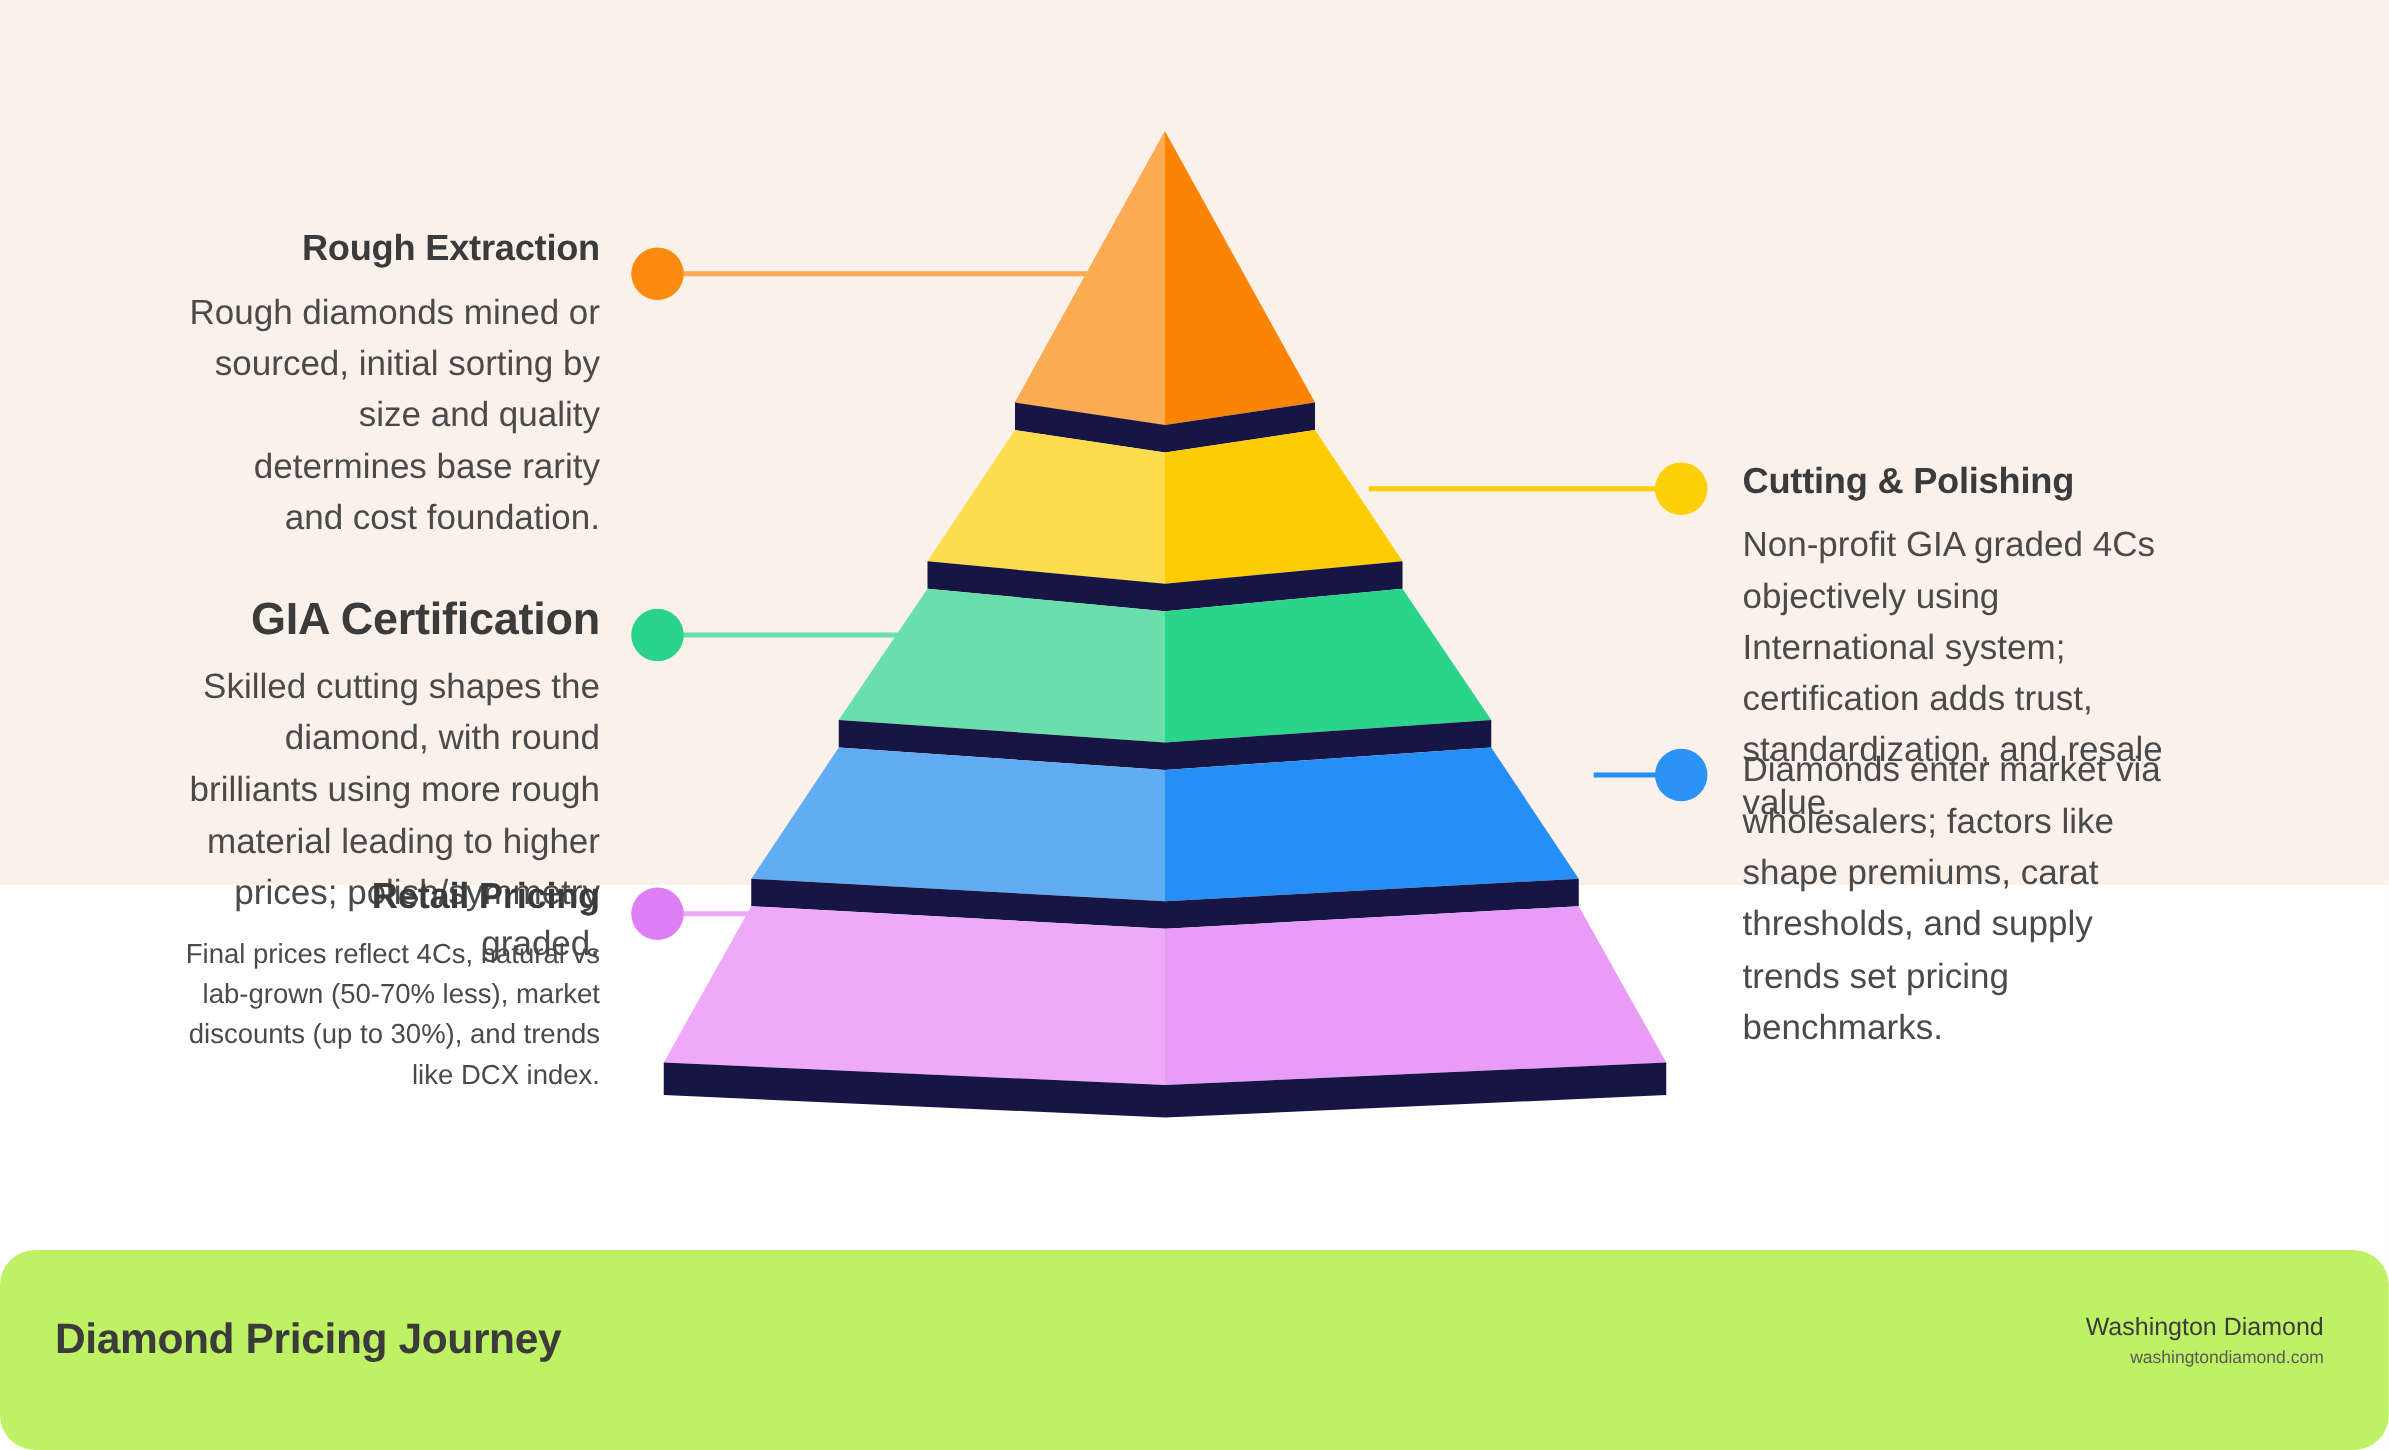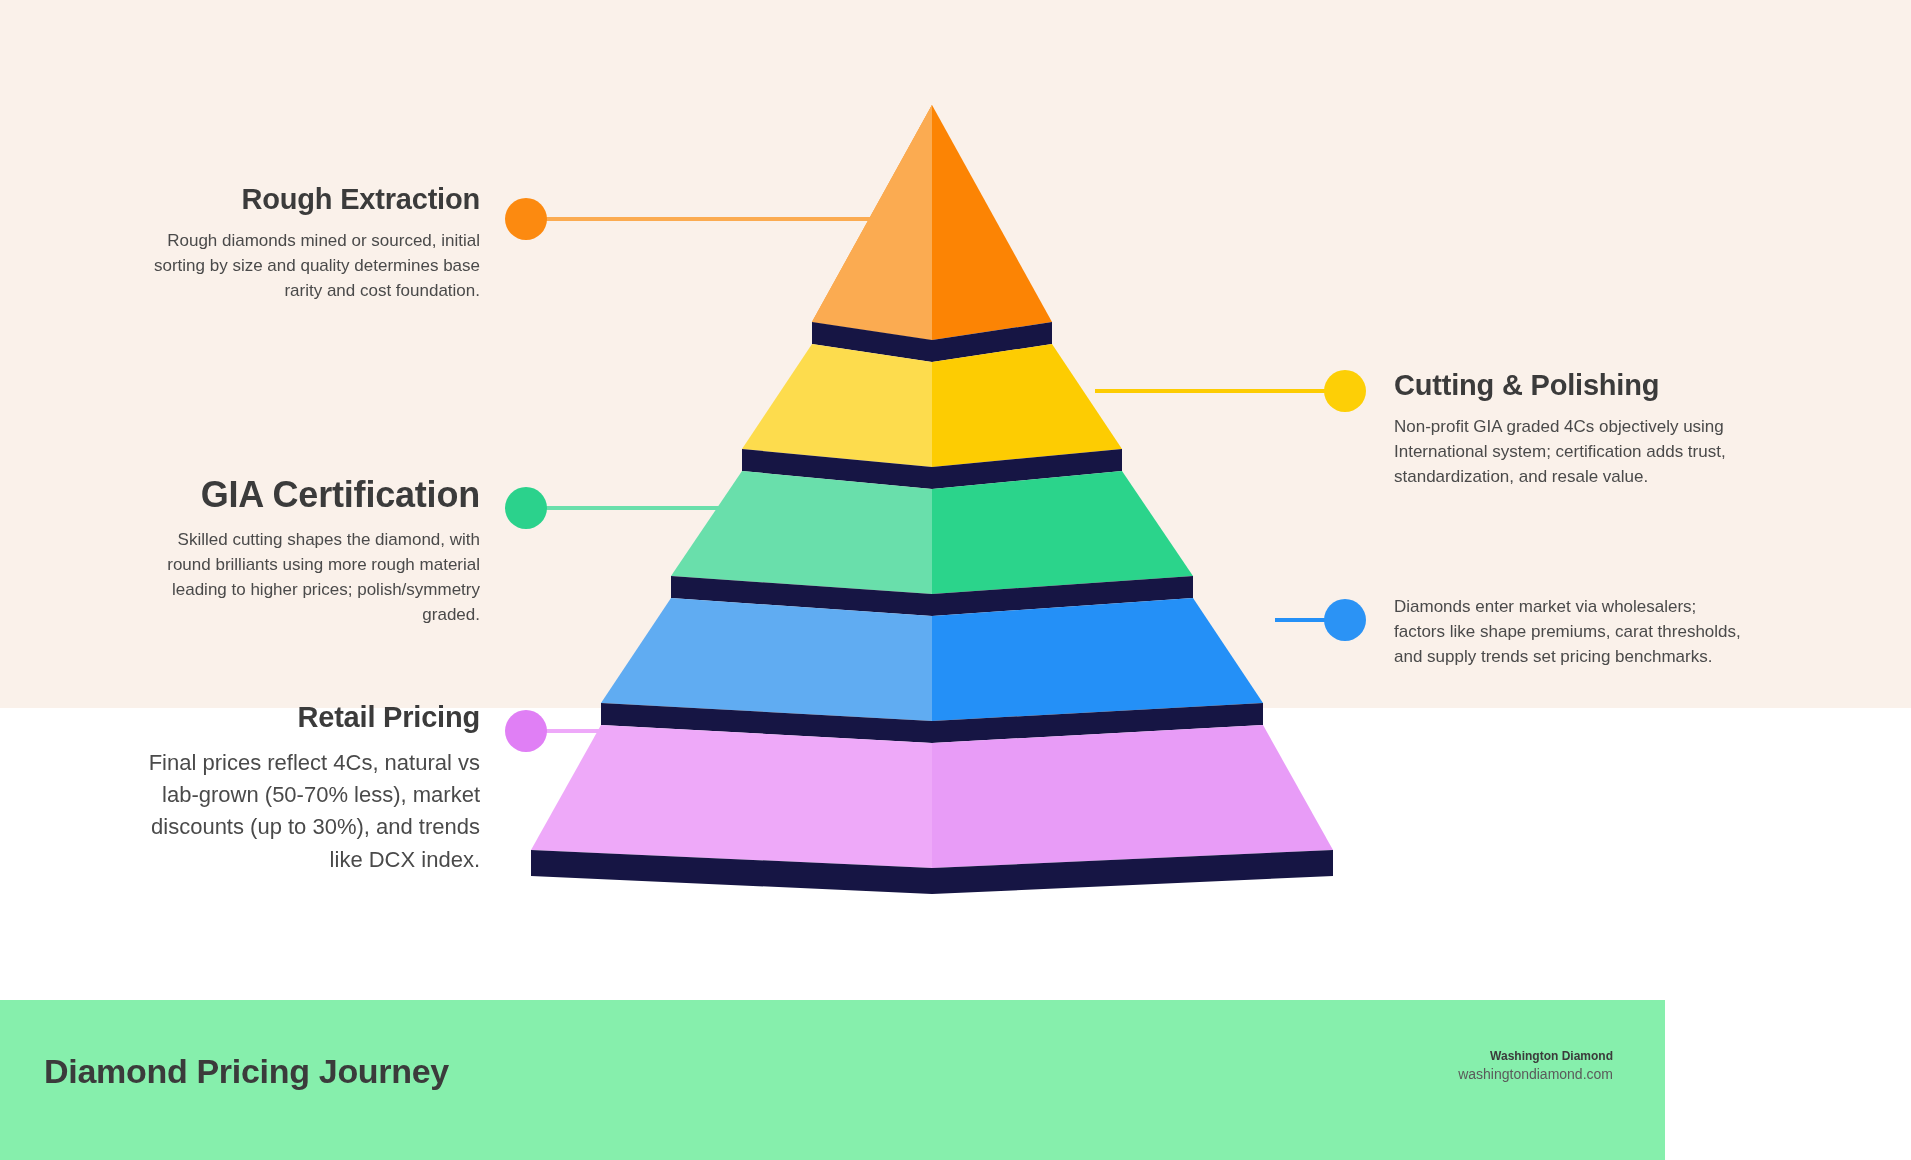--- a/index.html
+++ b/index.html
@@ -23,23 +23,24 @@
   #canvas-area {
     position: absolute;
     left: 0; top: 0;
     width: 1911px;
     height: 708px;
     background: #faf1ea;
   }
   #footer {
     position: absolute;
     left: 0; top: 1000px;
-    width: 1665px;
+    width: 1911px;
     height: 160px;
-    background: #86efac;
+    background: #bef264;
+    border-radius: 28px;
   }
   #pyramid-svg {
     position: absolute;
     left: 0; top: 0;
     width: 1911px;
     height: 1000px;
   }
 
   
   .callout {
@@ -47,21 +48,21 @@
   }
   .callout .c-title {
     font-size: 29px;
     font-weight: bold;
     color: #3b3b3b;
     line-height: 1.2;
     margin: 0 0 12px 0;
     letter-spacing: -0.2px;
   }
   .callout .c-desc {
-    font-size: 17px;
+    font-size: 28px;
     color: #4a4a4a;
     line-height: 1.47;
     margin: 0;
   }
   .callout.left {
     text-align: right;
   }
   .callout.right {
     text-align: left;
   }
@@ -88,22 +89,22 @@
     color: #3b3b3b;
     letter-spacing: -0.3px;
   }
   #footer-brand {
     position: absolute;
     right: 52px;
     top: 48px;
     text-align: right;
   }
   #footer-brand .brand-name {
-    font-size: 12px;
-    font-weight: bold;
+    font-size: 20px;
+    font-weight: normal;
     color: #3b3b3b;
     line-height: 1.4;
   }
   #footer-brand .brand-url {
     font-size: 14px;
     color: #5a5a5a;
     line-height: 1.4;
   }
 </style>
 </head>

